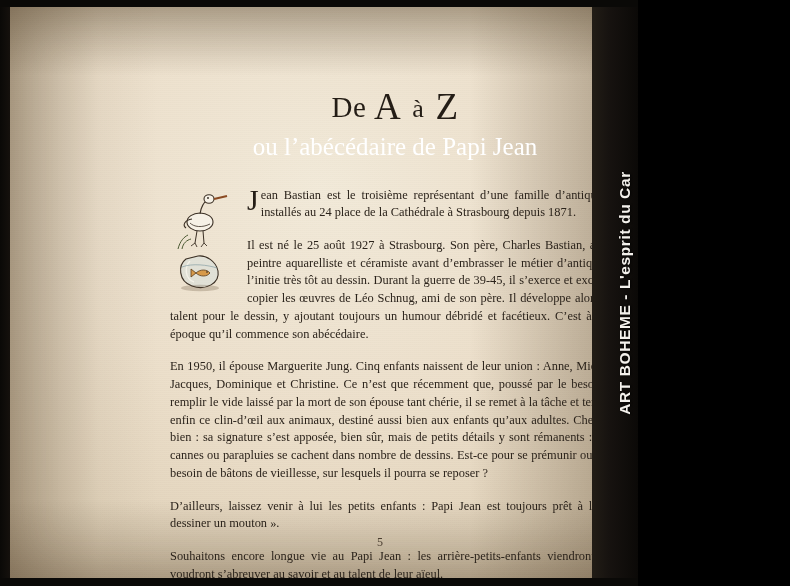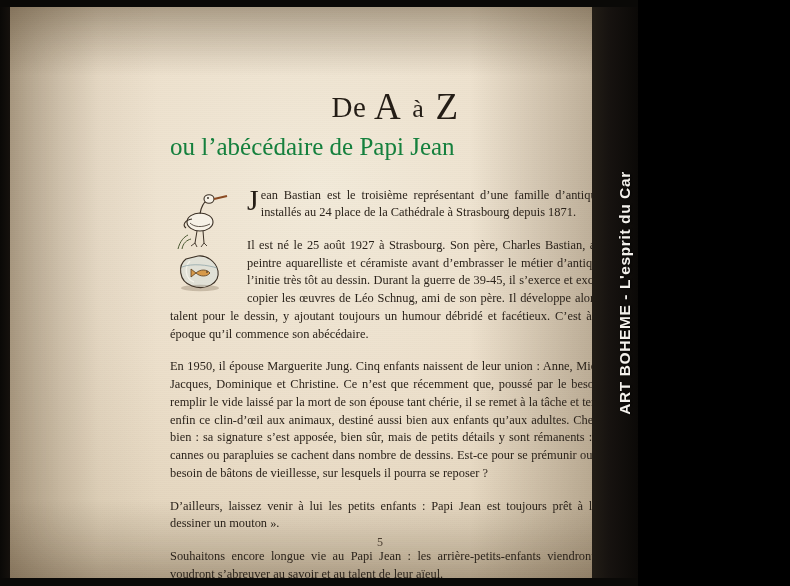--- a/index.html
+++ b/index.html
@@ -136,22 +136,23 @@
   }
   .title-line1 .big {
     font-size: 37px;
     vertical-align: -2px;
   }
   .title-line1 .small-a {
     font-size: 26px;
     padding: 0 4px;
   }
   .title-line2 {
+    text-align: center;
     font-size: 25px;
-    color: #15803d;
+    color: #ffffff;
     margin-bottom: 26px;
     font-family: "Liberation Serif", serif;
   }
 
   .illustration {
     float: left;
     width: 68px;
     height: 112px;
     margin: 2px 9px 2px 0;
     position: relative;

